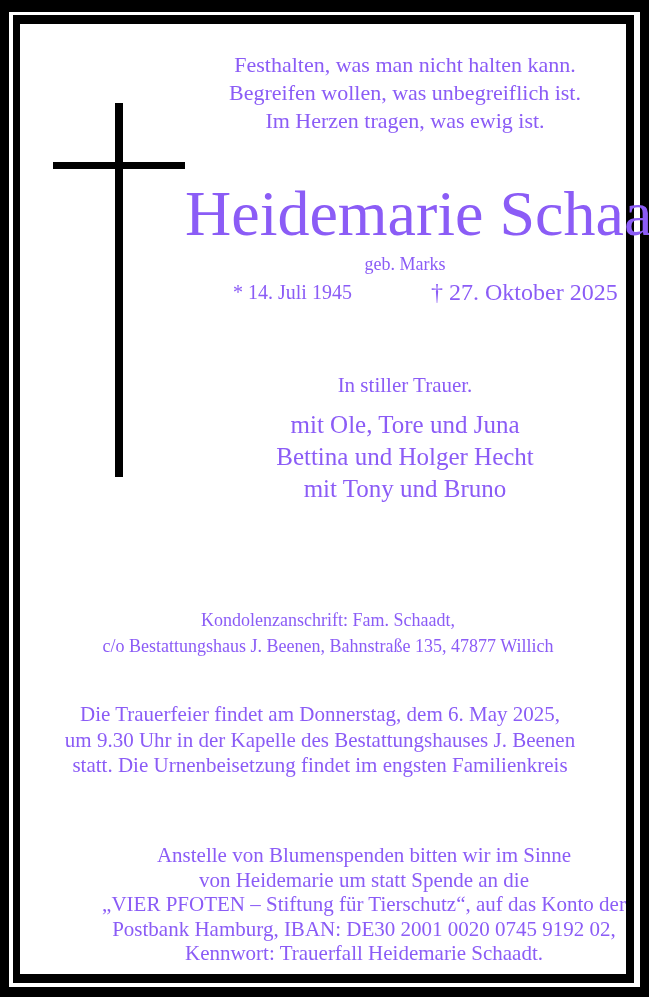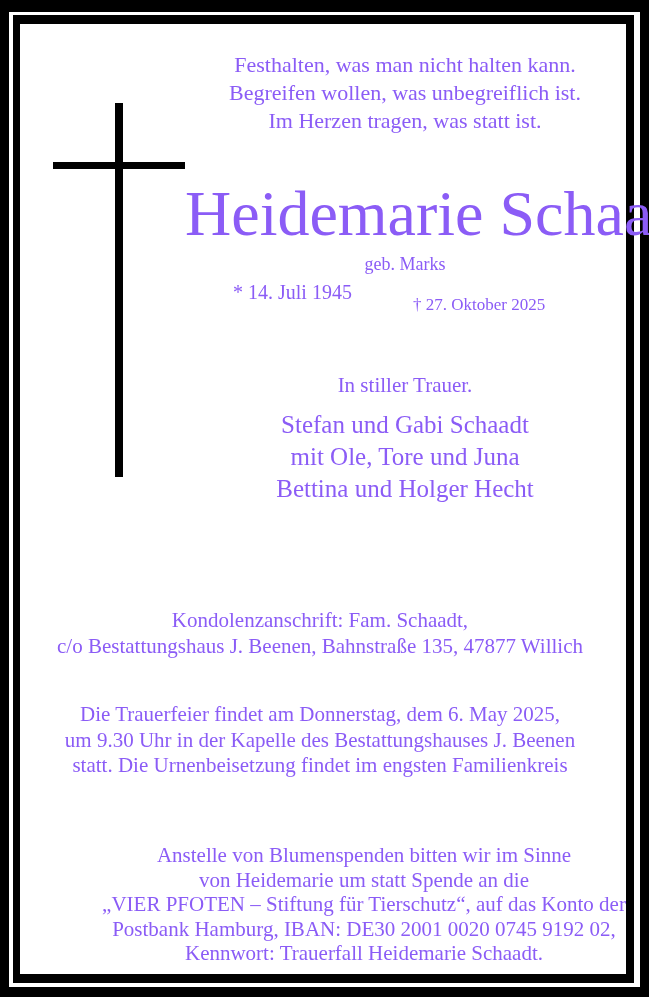--- a/index.html
+++ b/index.html
@@ -24,39 +24,39 @@
 <div class="page"></div>
 
 <div>
   <div class="cross-v"></div>
   <div class="cross-h"></div>
 </div>
 
 <div class="abs serif center" style="left:185px; top:51px; width:440px; font-size:22px; line-height:28px;">
   <span class="line">Festhalten, was man nicht halten kann.</span>
   <span class="line">Begreifen wollen, was unbegreiflich ist.</span>
-  <span class="line">Im Herzen tragen, was statt ist.</span>
+  <span class="line">Im Herzen tragen, was ewig ist.</span>
 </div>
 
 <div class="abs serif center" style="left:185px; top:184px; width:440px; font-size:64px; line-height:60px;">Heidemarie Schaadt</div>
 
 <div class="abs serif center" style="left:185px; top:253px; width:440px; font-size:18px; line-height:22px;">geb. Marks</div>
 
 <div class="abs serif" style="left:233px; top:280px; font-size:20px; line-height:24px; white-space:nowrap;">* 14. Juli 1945</div>
-<div class="abs serif" style="left:413px; top:280px; font-size:17px; line-height:24px; white-space:nowrap;margin-top:13px;">† 27. Oktober 2025</div>
+<div class="abs serif" style="left:431px; top:280px; font-size:24px; line-height:24px; white-space:nowrap;">† 27. Oktober 2025</div>
 
 <div class="abs serif center" style="left:185px; top:373px; width:440px; font-size:21px; line-height:24px;">In stiller Trauer.</div>
 
 <div class="abs serif center" style="left:185px; top:409px; width:440px; font-size:25px; line-height:32px;">
-  <span class="line">Stefan und Gabi Schaadt</span>
   <span class="line">mit Ole, Tore und Juna</span>
   <span class="line">Bettina und Holger Hecht</span>
+  <span class="line">mit Tony und Bruno</span>
 </div>
 
-<div class="abs serif center" style="left:20px; top:607px; width:600px; font-size:21px; line-height:26px;text-align:center;">
+<div class="abs serif center" style="left:28px; top:607px; width:600px; font-size:18px; line-height:26px;text-align:center;">
   <span class="line">Kondolenzanschrift: Fam. Schaadt,</span>
   <span class="line">c/o Bestattungshaus J. Beenen, Bahnstraße 135, 47877 Willich</span>
 </div>
 
 <div class="abs serif center" style="left:20px; top:702px; width:600px; font-size:21px; line-height:25.5px;">
   <span class="line">Die Trauerfeier findet am Donnerstag, dem 6. May 2025,</span>
   <span class="line">um 9.30 Uhr in der Kapelle des Bestattungshauses J. Beenen</span>
   <span class="line">statt. Die Urnenbeisetzung findet im engsten Familienkreis</span>
 </div>
 

